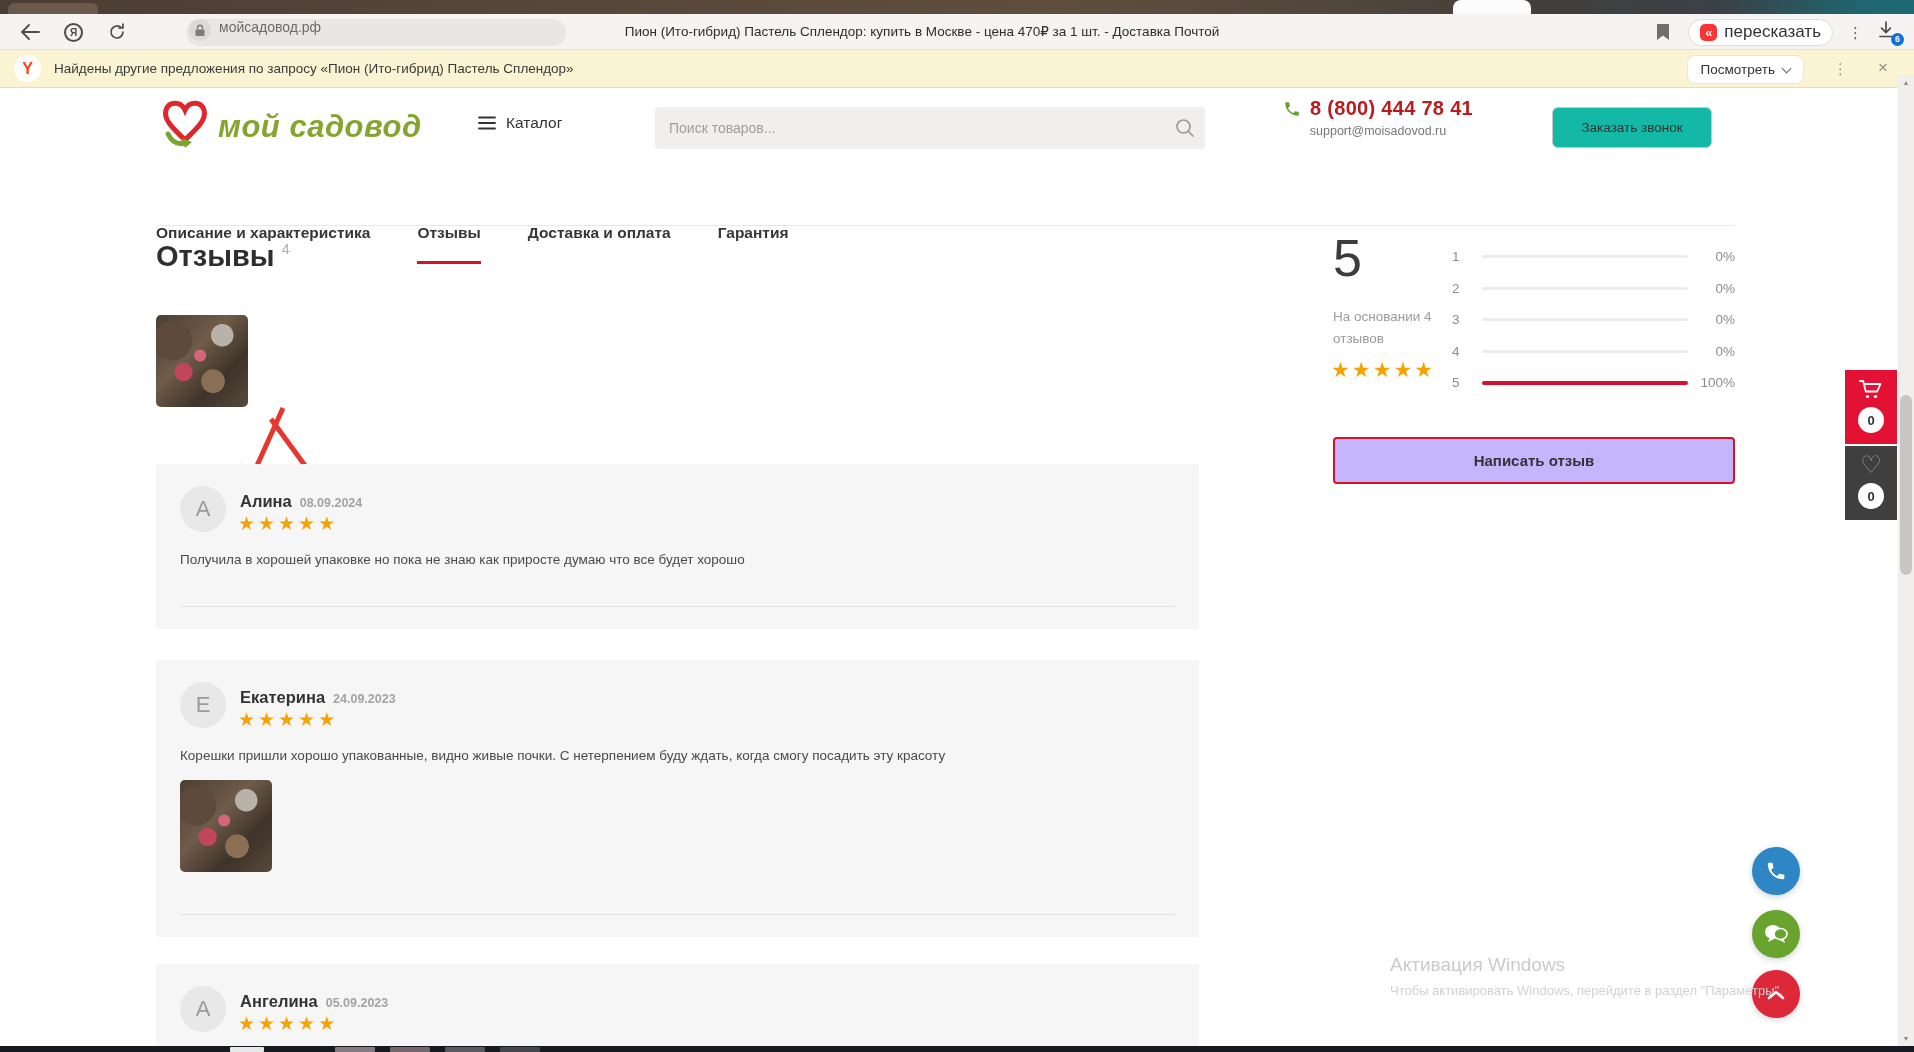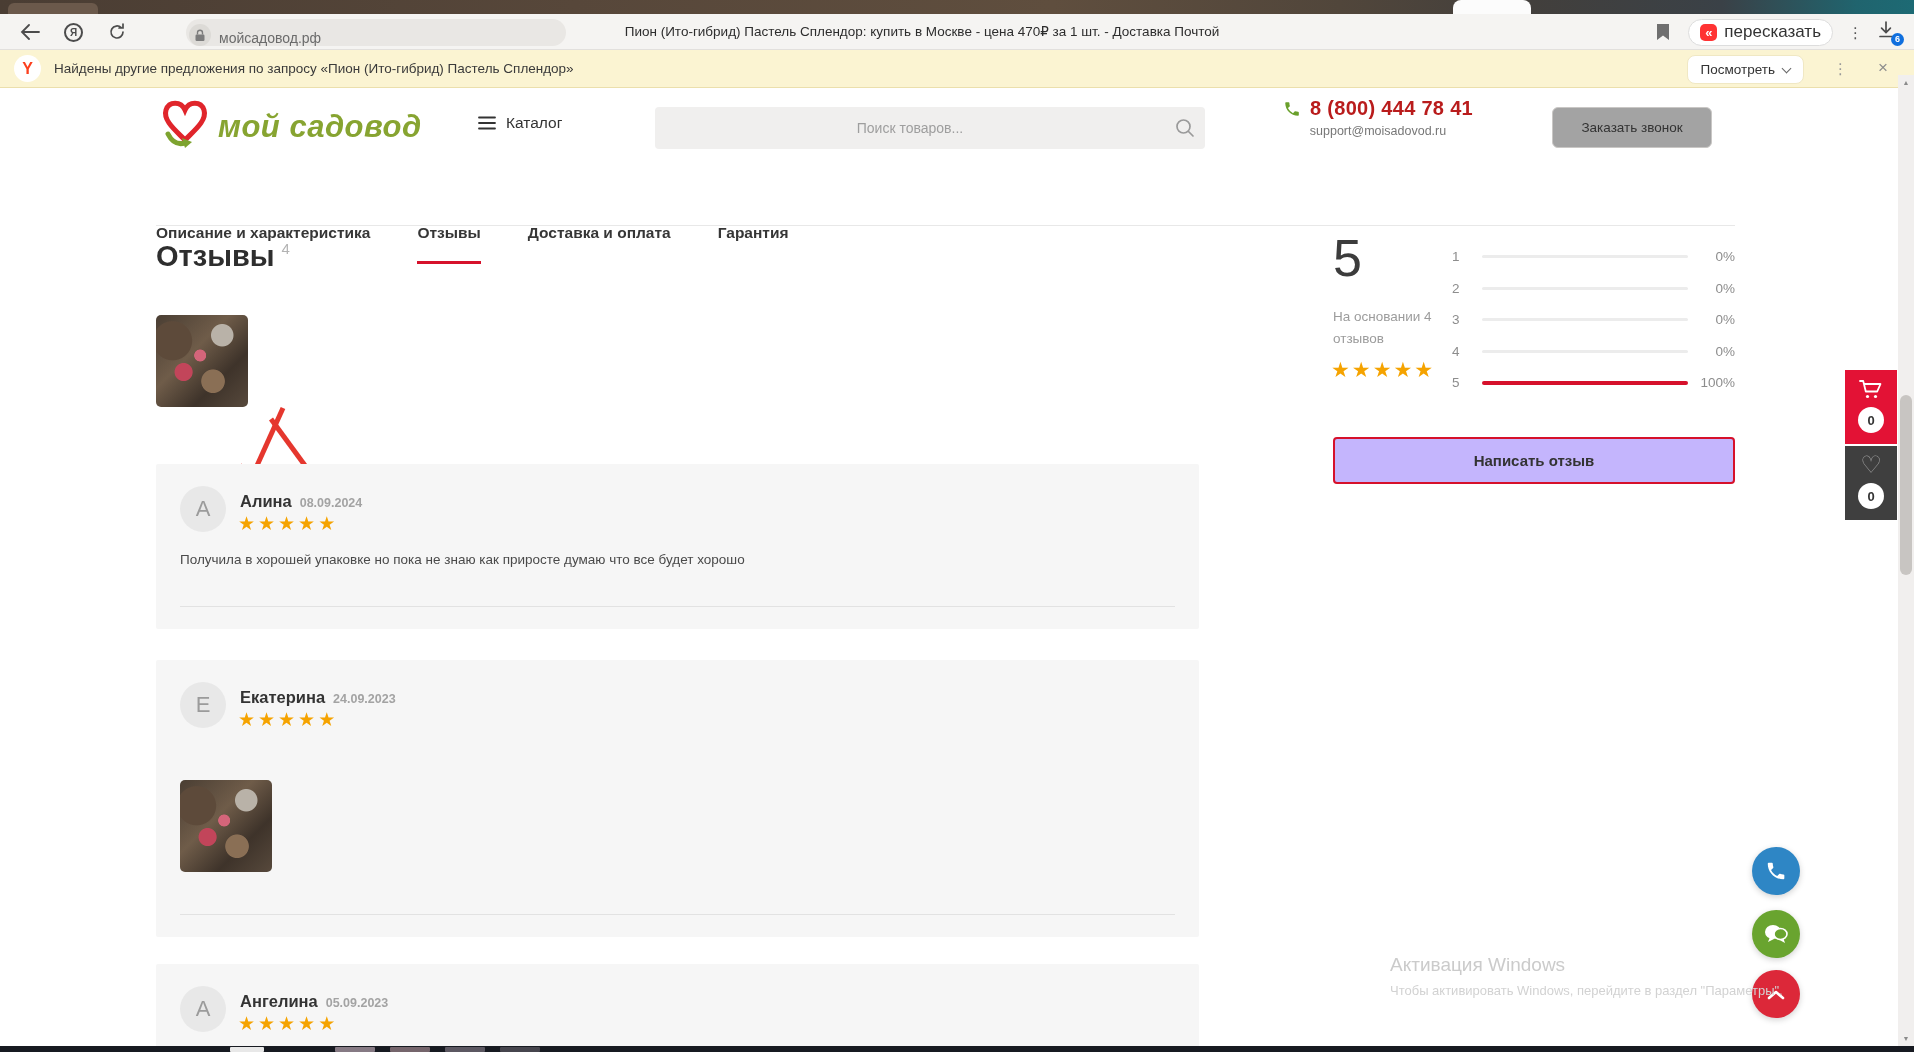--- a/index.html
+++ b/index.html
@@ -10,21 +10,21 @@
   .tabstrip{position:absolute;left:0;top:0;width:100%;height:14px;
     background:linear-gradient(90deg,#4a3d33 0%,#57473a 30%,#5f4e3e 55%,#51463b 70%,#423f3c 80%,#3a4147 90%,#20646e 97%,#1d6a74 100%);}
   .tabstrip .tab-sliver{position:absolute;left:8px;top:3px;width:90px;height:11px;background:#6b594b;border-radius:6px 6px 0 0;}
   .tabstrip .active-tab{position:absolute;left:1453px;top:0;width:78px;height:14px;background:#fcfcfc;border-radius:8px 8px 0 0;}
 
   
   .toolbar{position:absolute;left:0;top:14px;width:100%;height:36px;background:#f5f4f2;border-bottom:1px solid #e2e0dd;}
   .tb-left{position:absolute;left:20px;top:0;height:36px;display:flex;align-items:center;gap:24px;}
   .tb-icon{width:20px;height:20px;display:flex;align-items:center;justify-content:center;color:#4c4c4c;}
   .ya-circle{width:19px;height:19px;border:2px solid #4c4c4c;border-radius:50%;font-size:10px;font-weight:700;color:#4c4c4c;display:flex;align-items:center;justify-content:center;}
-  .urlbar{position:absolute;left:186px;top:5px;width:380px;height:27px;background:#e9e7e4;border-radius:14px;display:flex;align-items:flex-end;padding:0 12px 0 3px;}
+  .urlbar{position:absolute;left:186px;top:5px;width:380px;height:27px;background:#e9e7e4;border-radius:14px;display:flex;align-items:flex-start;padding:0 12px 0 3px;}
   .lock-chip{width:22px;height:22px;border-radius:11px;background:#dcdad6;display:flex;align-items:center;justify-content:center;flex:none;}
   .url-text{margin-left:8px;font-size:14px;color:#6b6b6b;white-space:nowrap;}
   .chrome-title{position:absolute;left:560px;top:0;width:724px;height:36px;line-height:36px;text-align:center;font-size:13.5px;color:#2d2d2d;white-space:nowrap;overflow:hidden;}
   .tb-right{position:absolute;right:16px;top:0;height:36px;display:flex;align-items:center;gap:15px;}
   .retell-pill{display:flex;align-items:center;gap:7px;height:27px;padding:0 11px;background:#fff;border:1px solid #ddd;border-radius:14px;}
   .retell-ico{width:17px;height:17px;border-radius:5px;background:#f33;color:#fff;font-size:13px;font-weight:700;display:flex;align-items:center;justify-content:center;line-height:1;}
   .retell-label{font-size:17px;color:#333;}
   .dots{font-size:15px;color:#555;line-height:1;}
   .dl-wrap{position:relative;width:20px;height:22px;}
   .dl-badge{position:absolute;right:-6px;bottom:-3px;width:13px;height:13px;border-radius:50%;background:#0f6fde;color:#fff;font-size:9px;line-height:13px;text-align:center;font-weight:700;}
@@ -37,28 +37,28 @@
   .chev-down{width:7px;height:7px;border-right:1.6px solid #666;border-bottom:1.6px solid #666;transform:rotate(45deg);margin-top:-3px;}
   .infobar-dots{position:absolute;right:66px;top:11px;font-size:15px;color:#9a9a9a;}
   .infobar-close{position:absolute;right:26px;top:8px;font-size:17px;color:#8d8d8d;}
 
   
   .site-header{position:absolute;left:0;top:88px;width:100%;height:80px;background:#fff;}
   .logo{position:absolute;left:158px;top:8px;display:flex;align-items:center;}
   .logo-text{margin-left:6px;font-size:31px;font-style:italic;font-weight:700;color:#87a431;letter-spacing:.5px;}
   .catalog{position:absolute;left:478px;top:26px;display:flex;align-items:center;gap:10px;font-size:15.5px;color:#333;}
   .search-box{position:absolute;left:655px;top:19px;width:550px;height:42px;background:#f0efee;border-radius:4px;display:flex;align-items:center;}
-  .search-input{flex:1;height:100%;background:transparent;border:none;outline:none;padding:0 14px;font-size:14px;color:#444;font-family:inherit;text-align:center;}
+  .search-input{flex:1;height:100%;background:transparent;border:none;outline:none;padding:0 14px;font-size:14px;color:#444;font-family:inherit;}
   .search-input::placeholder{color:#9e9e9e;}
   .search-ico{width:40px;display:flex;justify-content:center;}
   .phone-block{position:absolute;left:1283px;top:9px;text-align:center;}
   .phone-row{display:flex;align-items:center;gap:9px;}
   .phone-num{font-size:20px;font-weight:800;color:#b91c1c;letter-spacing:.3px;}
   .phone-mail{margin-top:4px;font-size:12.5px;color:#777;}
-  .callback-btn{position:absolute;left:1552px;top:19px;width:160px;height:41px;border:1px solid #c9c7c5;border-radius:6px;background:#a3a3a3;font-size:13.5px;color:#333;display:flex;align-items:center;justify-content:center;}
+  .callback-btn{position:absolute;left:1552px;top:19px;width:160px;height:41px;border:1px solid #c9c7c5;border-radius:6px;background:#14b8a6;font-size:13.5px;color:#333;display:flex;align-items:center;justify-content:center;}
 
   
   .ptabs{position:absolute;left:156px;top:180px;display:flex;gap:47px;}
   .ptab{font-size:15.5px;font-weight:700;color:#363636;padding-bottom:19px;margin-top:44px;}
   .ptab.active{border-bottom:3px solid #d6112b;}
   .tabs-divider{position:absolute;left:156px;top:225px;width:1579px;height:1px;background:#e8e8e8;}
 
   
   .rev-heading{position:absolute;left:156px;top:240px;font-size:29px;font-weight:600;color:#2e2e2e;}
   .rev-count{font-size:15px;color:#b3b3b3;font-weight:400;margin-left:7px;vertical-align:top;}
@@ -249,20 +249,21 @@
     <div class="rname"><span>Алина</span><span class="rdate">08.09.2024</span></div>
     <div class="rstars">★★★★★</div>
     <div class="rtext">Получила в хорошей упаковке но пока не знаю как приросте думаю что все будет хорошо</div>
     <div class="rdivider" style="top:142px;"></div>
   </div>
 
   <div class="card" style="top:660px;height:277px;">
     <div class="avatar">Е</div>
     <div class="rname"><span>Екатерина</span><span class="rdate">24.09.2023</span></div>
     <div class="rstars">★★★★★</div>
+    <div class="rtext">Корешки пришли хорошо упакованные, видно живые почки. С нетерпением буду ждать, когда смогу посадить эту красоту</div>
     <div class="rphoto photo"></div>
     <div class="rdivider" style="top:254px;"></div>
   </div>
 
   <div class="card" style="top:964px;height:200px;">
     <div class="avatar">А</div>
     <div class="rname"><span>Ангелина</span><span class="rdate">05.09.2023</span></div>
     <div class="rstars">★★★★★</div>
   </div>
 

